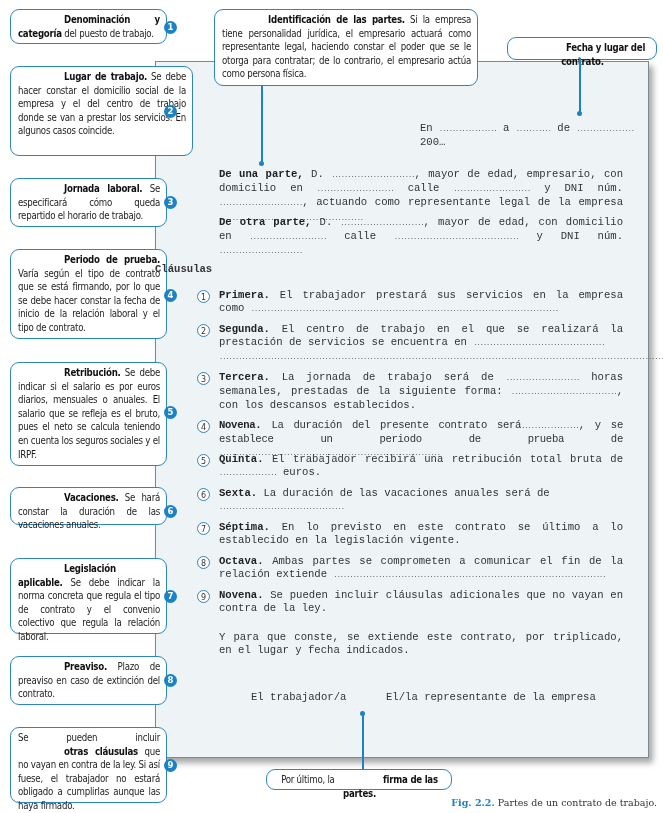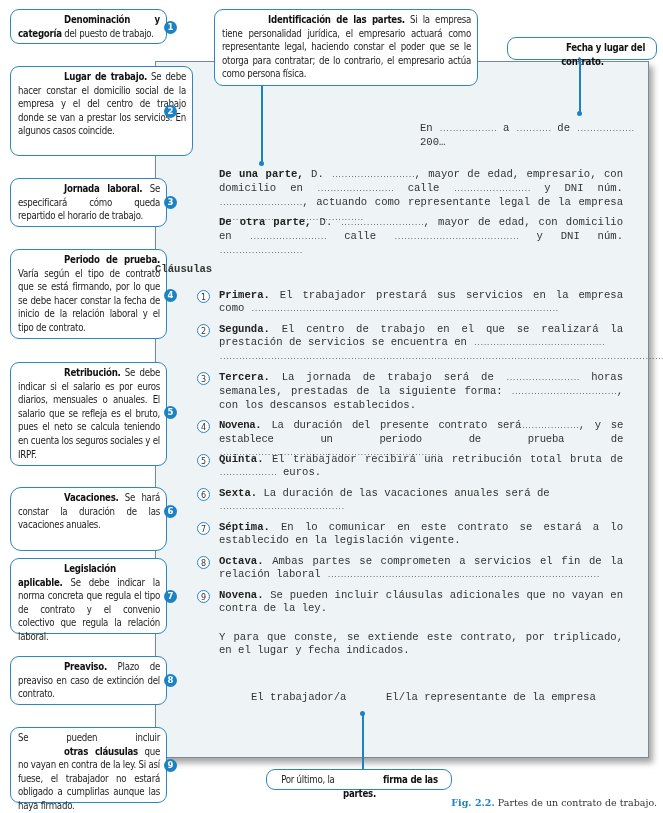--- a/index.html
+++ b/index.html
@@ -53,21 +53,21 @@
 <div class="callout" style="left:10px;top:249px;width:157px;height:90px;">
   <b>Periodo de prueba.</b><span> Varía según el tipo de contrato que se está firmando, por lo que se debe hacer constar la fecha de inicio de la relación laboral y el tipo de contrato.</span>
 </div>
 <div class="badge" style="left:164px;top:289px;">4</div>
 
 <div class="callout" style="left:10px;top:362px;width:157px;height:104px;">
   <b>Retribución.</b><span> Se debe indicar si el salario es por euros diarios, mensuales o anuales. El salario que se refleja es el bruto, pues el neto se calcula teniendo en cuenta los seguros sociales y el IRPF.</span>
 </div>
 <div class="badge" style="left:164px;top:406px;">5</div>
 
-<div class="callout" style="left:10px;top:487px;width:157px;height:64px;border-radius:11px;">
+<div class="callout" style="left:10px;top:487px;width:157px;height:38px;">
   <b>Vacaciones.</b><span> Se hará constar la duración de las vacaciones anuales.</span>
 </div>
 <div class="badge" style="left:164px;top:505px;">6</div>
 
 <div class="callout" style="left:10px;top:558px;width:157px;height:76px;">
   <b>Legislación aplicable.</b><span> Se debe indicar la norma concreta que regula el tipo de contrato y el convenio colectivo que regula la relación laboral.</span>
 </div>
 <div class="badge" style="left:164px;top:590px;">7</div>
 
 <div class="callout" style="left:10px;top:656px;width:157px;height:49px;">
@@ -137,26 +137,26 @@
   <b>Quinta.</b><span> El trabajador recibirá una retribución total bruta de </span><span class="dots">..................</span><span> euros.</span>
 </div>
 
 <div class="clause-num" style="top:488px;">6</div>
 <div class="mono para" style="top:487px;">
   <b>Sexta.</b><span> La duración de las vacaciones anuales será de </span><br><span class="dots">.......................................</span>
 </div>
 
 <div class="clause-num" style="top:522px;">7</div>
 <div class="mono para" style="top:521px;">
-  <b>Séptima.</b><span> En lo comunicar en este contrato se estará a lo establecido en la legislación vigente.</span>
+  <b>Séptima.</b><span> En lo previsto en este contrato se último a lo establecido en la legislación vigente.</span>
 </div>
 
 <div class="clause-num" style="top:556px;">8</div>
 <div class="mono para" style="top:555px;">
-  <b>Octava.</b><span> Ambas partes se comprometen a servicios el fin de la relación laboral </span><span class="dots">.....................................................................................</span>
+  <b>Octava.</b><span> Ambas partes se comprometen a comunicar el fin de la relación extiende </span><span class="dots">.....................................................................................</span>
 </div>
 
 <div class="clause-num" style="top:590px;">9</div>
 <div class="mono para" style="top:589px;">
   <b>Novena.</b><span> Se pueden incluir cláusulas adicionales que no vayan en contra de la ley.</span>
 </div>
 
 <div class="mono para" style="top:631px;">Y para que conste, se extiende este contrato, por triplicado, en el lugar y fecha indicados.</div>
 
 <div class="mono" style="position:absolute;left:219px;top:691px;padding-left:32px;">El trabajador/a</div>

